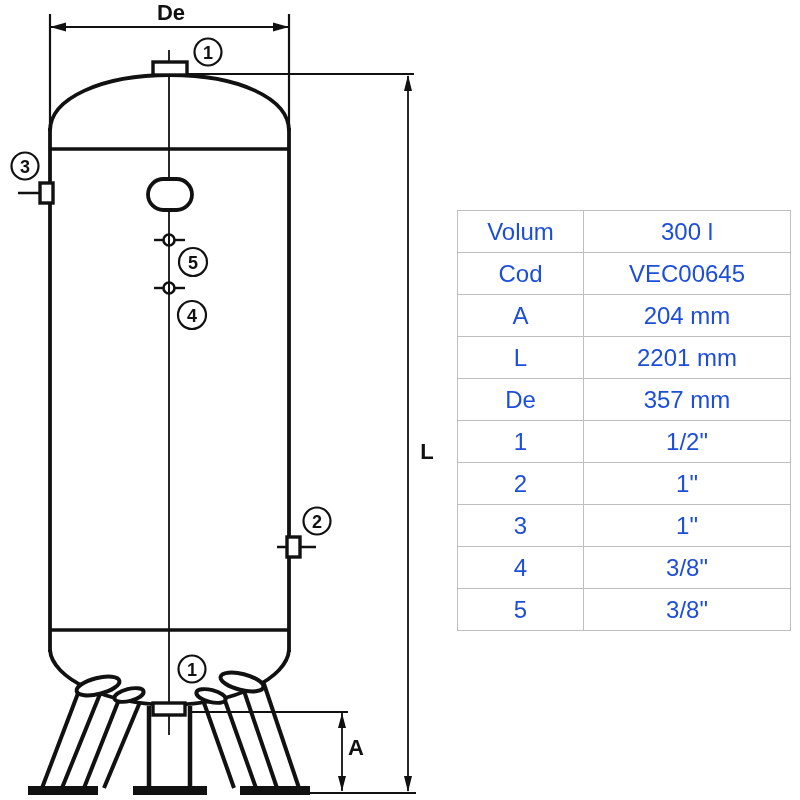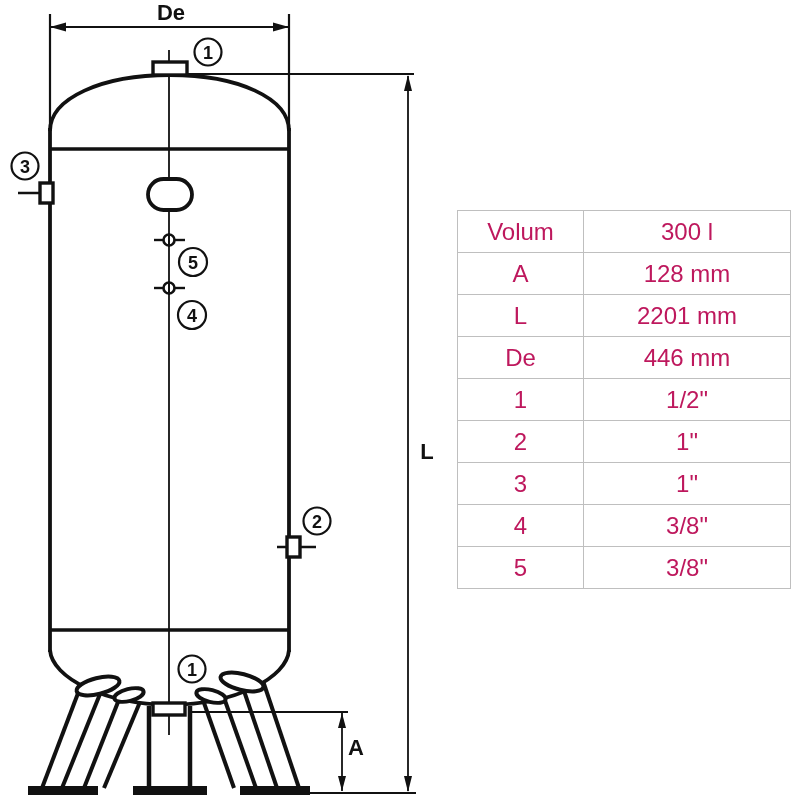--- a/index.html
+++ b/index.html
@@ -30,21 +30,21 @@
     width: 333px;
     border-collapse: collapse;
     table-layout: fixed;
   }
   .spec-table td {
     border: 1px solid #bfbfbf;
     height: 41px;
     text-align: center;
     vertical-align: middle;
     font-size: 24px;
-    color: #be185d;
+    color: #1d4ed8;
     padding: 0;
     line-height: 1;
     margin-top: 36px;
   }
   .spec-table col.c1 { width: 126px; }
   .spec-table col.c2 { width: 207px; }
 
   
   .dim-label {
     font-family: "Liberation Sans", sans-serif;
@@ -186,30 +186,34 @@
     <colgroup>
         <col class="c1">
         <col class="c2">
       </colgroup>
     <tbody>
       <tr>
         <td>Volum</td>
         <td>300 l</td>
       </tr>
       <tr>
+        <td>Cod</td>
+        <td>VEC00645</td>
+      </tr>
+      <tr>
         <td>A</td>
-        <td>128 mm</td>
+        <td>204 mm</td>
       </tr>
       <tr>
         <td>L</td>
         <td>2201 mm</td>
       </tr>
       <tr>
         <td>De</td>
-        <td>446 mm</td>
+        <td>357 mm</td>
       </tr>
       <tr>
         <td>1</td>
         <td>1/2"</td>
       </tr>
       <tr>
         <td>2</td>
         <td>1"</td>
       </tr>
       <tr>

